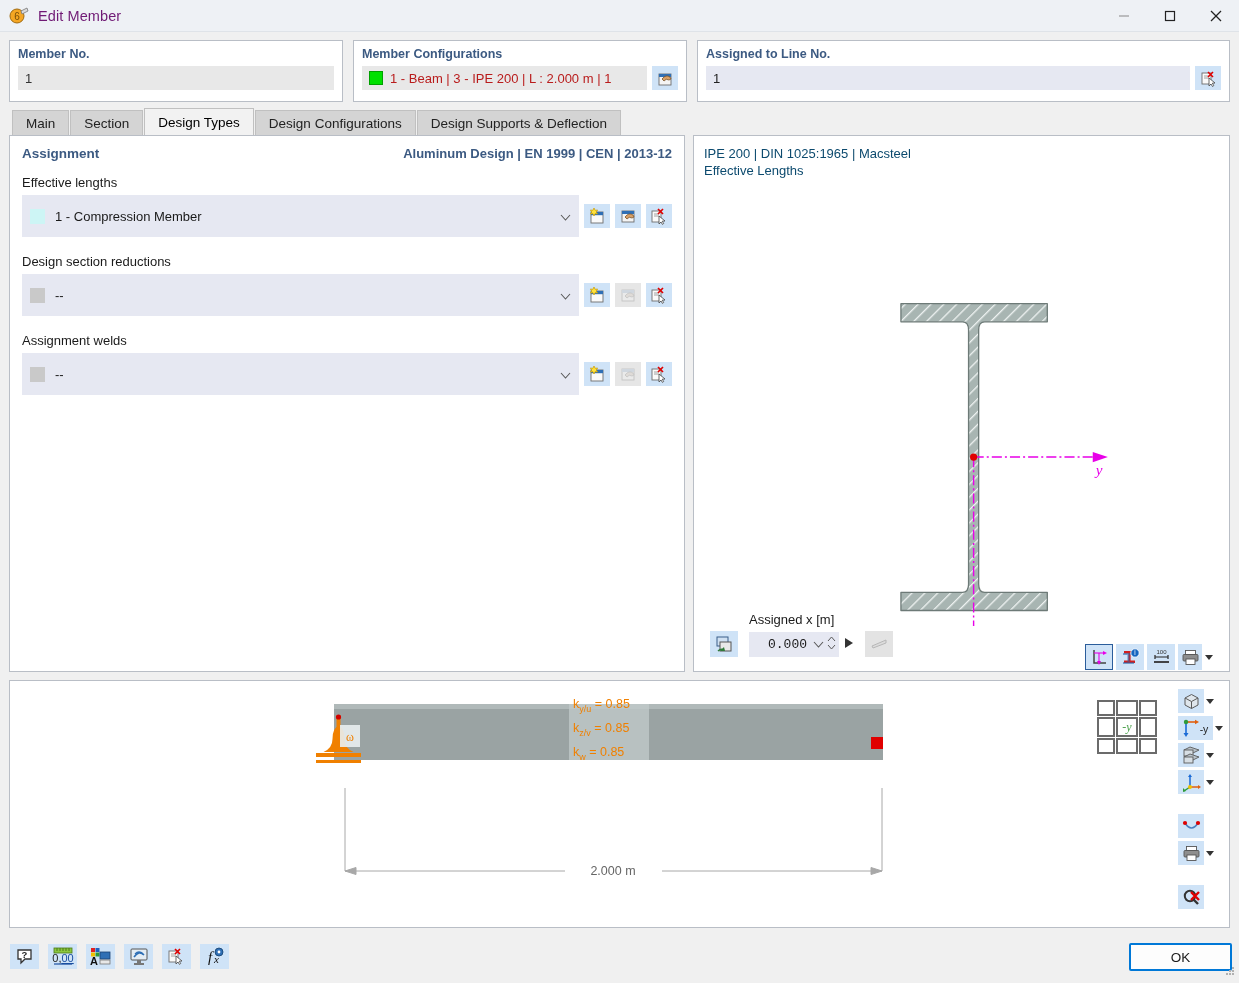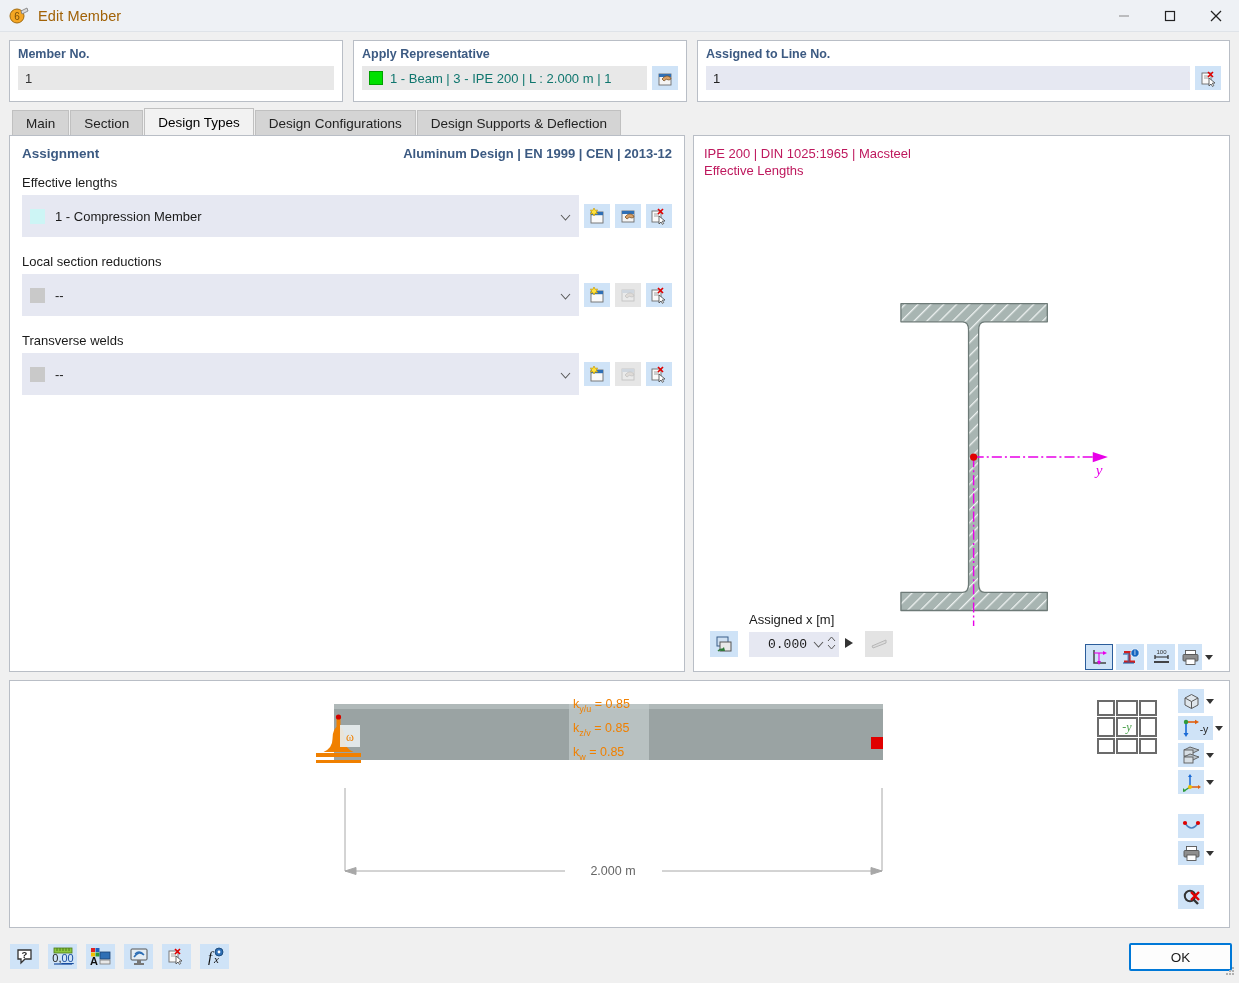--- a/index.html
+++ b/index.html
@@ -13,40 +13,40 @@
     overflow:hidden;
     position:relative;
   }
 
   
   .titlebar{
     height:32px; background:#eef1f5; display:flex; align-items:center;
     border-bottom:1px solid #dfe3e8; position:relative;
   }
   .title-icon{ width:22px; height:22px; margin-left:8px; margin-right:8px; position:relative; flex:none;}
-  .title-text{ font-size:14.5px; color:#a16207; letter-spacing:.1px;}
+  .title-text{ font-size:14.5px; color:#701a75; letter-spacing:.1px;}
   .wincontrols{ position:absolute; right:0; top:0; height:32px; display:flex;}
   .wc{ width:46px; height:32px; display:flex; align-items:center; justify-content:center; }
   .wc svg{ display:block; }
 
   
   .headerrow{ display:flex; gap:10px; padding:8px 9px 0 9px; height:70px; }
   .fieldgroup{
     background:#fff; border:1px solid #b9bec6; position:relative;
     padding:6px 8px 8px 8px;
   }
   .fg-label{ font-size:12.5px; font-weight:bold; color:#3c5a82; margin-bottom:5px; }
   .fg-row{ display:flex; align-items:center; gap:5px; }
   .readonly-input{
     background:#e8e8e8; border:none; height:24px; flex:1;
     display:flex; align-items:center; padding:0 7px; font-size:13px; color:#333;
   }
   .rep-input{
     background:#e8e8e8; height:24px; flex:1; display:flex; align-items:center;
-    gap:7px; padding:0 7px; font-size:13px; color:#0f766e;
+    gap:7px; padding:0 7px; font-size:13px; color:#b91c1c;
   }
   .line-input{
     background:#e6e8f2; height:24px; flex:1; display:flex; align-items:center;
     padding:0 7px; font-size:13px; color:#222;
   }
   .swatch-green{ width:14px; height:14px; background:#00e000; border:1px solid #00a000; flex:none;}
   .iconbtn{
     width:26px; height:24px; background:#cfe3f7; border:none;
     display:flex; align-items:center; justify-content:center; flex:none; cursor:pointer;
   }
@@ -81,21 +81,21 @@
   .combo .sw{ width:15px; height:15px; flex:none; }
   .combo .sw.cyan{ background:#cdf5f5; }
   .combo .sw.grey{ background:#c9c9c9; }
   .combo .txt{ flex:1; font-size:13px; color:#1a1a1a; }
   .combo .chev{ flex:none; margin-right:4px; }
 
   .rightpanel{
     flex:1; background:#fff; border:1px solid #b9bec6; position:relative;
     display:flex; flex-direction:column;
   }
-  .sec-caption{ padding:9px 10px 0 10px; font-size:13px; line-height:17px; color:#be185d; }
+  .sec-caption{ padding:9px 10px 0 10px; font-size:13px; line-height:17px; color:#0c4a6e; }
   .sec-canvas{ flex:1; position:relative; }
   .sec-toolbar{
     height:52px; position:relative; padding:0 8px;
   }
   .loc-label{ position:absolute; left:47px; top:-14px; font-size:13px; }
   .spin{
     width:90px; height:25px; background:#e6e8f2; display:flex; align-items:center;
     padding:0 3px; gap:3px; cursor:text;
   }
   .spin .val{ flex:1; text-align:right; font-size:13px; padding-right:3px;}
@@ -174,21 +174,21 @@
 <div class="headerrow">
 
   <div class="fieldgroup" style="width:334px">
     <div class="fg-label">Member No.</div>
     <div class="fg-row">
       <div class="readonly-input">1</div>
     </div>
   </div>
 
   <div class="fieldgroup" style="width:334px">
-    <div class="fg-label">Apply Representative</div>
+    <div class="fg-label">Member Configurations</div>
     <div class="fg-row">
       <div class="rep-input">
         <span class="swatch-green"></span>
         <span>1 - Beam | 3 - IPE 200 | L : 2.000 m | 1</span>
       </div>
       <div class="iconbtn">
         <svg width="17" height="17" viewBox="0 0 17 17">
           <rect x="2" y="4" width="12" height="11" fill="#f4f4f4" stroke="#6d6d6d" stroke-width=".9"></rect>
           <rect x="2" y="4" width="12" height="3" fill="#2f6fb5"></rect>
           <path d="M5 9 q4 -5 8 -2 l1 2 -2 1 q-3 -2 -5 1 z" fill="#d9a066" stroke="#7a5328" stroke-width=".8"></path>
@@ -263,21 +263,21 @@
               <line x1="4" y1="7" x2="9" y2="7" stroke="#8a8a8a" stroke-width=".8"></line>
               <line x1="4" y1="9" x2="9" y2="9" stroke="#8a8a8a" stroke-width=".8"></line>
               <path d="M9 9 L9 17 L11 15 L12.4 17.4 L13.7 16.5 L12.2 14.2 L15 14 Z" fill="#fff" stroke="#444" stroke-width=".8"></path>
               <path d="M8 2 L13 7 M13 2 L8 7" stroke="#e00000" stroke-width="1.7"></path>
             </svg>
           </div>
         </div>
       </div>
 
       <div>
-        <div class="fieldlabel">Local section reductions</div>
+        <div class="fieldlabel">Design section reductions</div>
         <div class="comborow">
           <div class="combo">
             <span class="sw grey"></span>
             <span class="txt">--</span>
             <span class="chev">
               <svg width="11" height="7">
                   <path d="M1 1 L5.5 6 L10 1" fill="none" stroke="#5a5a5a" stroke-width="1.1"></path>
                 </svg>
             </span>
           </div>
@@ -301,21 +301,21 @@
               <line x1="4" y1="7" x2="9" y2="7" stroke="#8a8a8a" stroke-width=".8"></line>
               <line x1="4" y1="9" x2="9" y2="9" stroke="#8a8a8a" stroke-width=".8"></line>
               <path d="M9 9 L9 17 L11 15 L12.4 17.4 L13.7 16.5 L12.2 14.2 L15 14 Z" fill="#fff" stroke="#444" stroke-width=".8"></path>
               <path d="M8 2 L13 7 M13 2 L8 7" stroke="#e00000" stroke-width="1.7"></path>
             </svg>
           </div>
         </div>
       </div>
 
       <div>
-        <div class="fieldlabel">Transverse welds</div>
+        <div class="fieldlabel">Assignment welds</div>
         <div class="comborow">
           <div class="combo">
             <span class="sw grey"></span>
             <span class="txt">--</span>
             <span class="chev">
               <svg width="11" height="7">
                   <path d="M1 1 L5.5 6 L10 1" fill="none" stroke="#5a5a5a" stroke-width="1.1"></path>
                 </svg>
             </span>
           </div>

